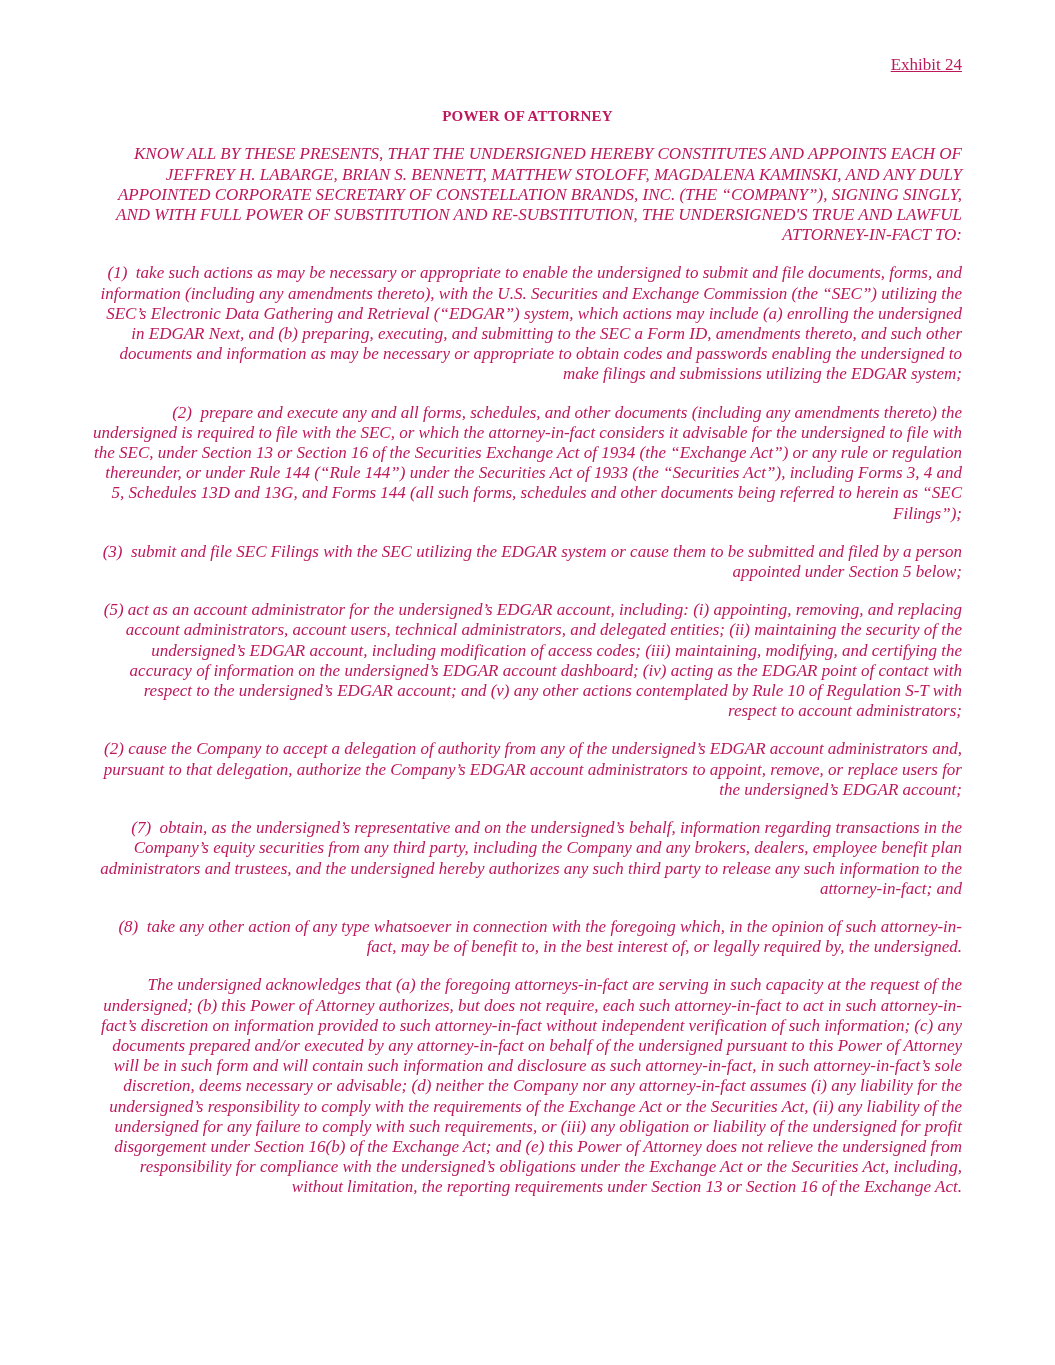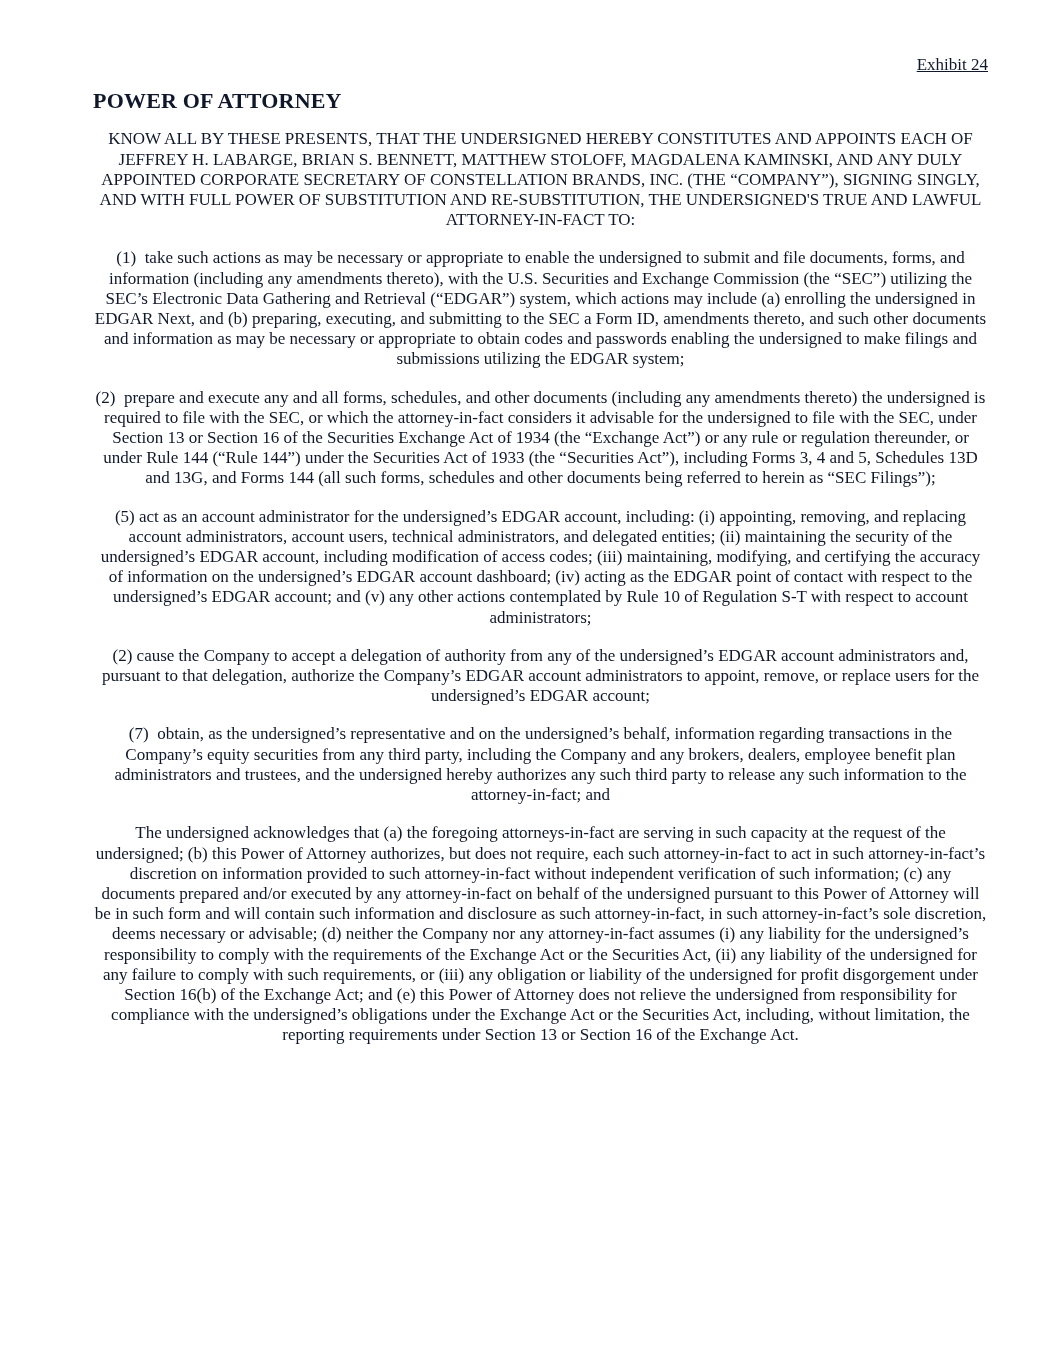--- a/index.html
+++ b/index.html
@@ -7,68 +7,71 @@
     padding: 0;
     background: #ffffff;
   }
   .page {
     position: relative;
     width: 1055px;
     height: 1365px;
     margin: 0 auto;
     background: #ffffff;
     box-sizing: border-box;
-    padding: 55px 67px 60px 93px;
+    padding: 55px 93px 60px 93px;
     font-family: "Liberation Serif", "DejaVu Serif", serif;
     font-size: 17px;
     line-height: 20.2px;
-    color: #0f172a;
+    color: #be185d;
     overflow: hidden;
   }
   .exhibit-line {
     text-align: right;
   }
   .exhibit-label {
     text-decoration: underline;
   }
   .doc-title {
-    margin: 16px 0 0 0;
-    font-size: 22px;
+    margin: 31px 0 0 0;
+    font-size: 15px;
     line-height: 20.2px;
     font-weight: bold;
-    text-align: left;
+    text-align: center;
     letter-spacing: 0.2px;
   }
   p.para {
     margin: 18px 0 0 0;
-    text-align: center;
+    text-align: right;
     white-space: pre-wrap;
+    font-style: italic;
   }
 </style>
 </head>
 <body>
 
 <div class="page">
 
   <div class="exhibit-line">
     <span class="exhibit-label">Exhibit 24</span>
   </div>
 
   <h1 class="doc-title">POWER OF ATTORNEY</h1>
 
   <p class="para">KNOW ALL BY THESE PRESENTS, THAT THE UNDERSIGNED HEREBY CONSTITUTES AND APPOINTS EACH OF JEFFREY H. LABARGE, BRIAN S. BENNETT, MATTHEW STOLOFF, MAGDALENA KAMINSKI, AND ANY DULY APPOINTED CORPORATE SECRETARY OF CONSTELLATION BRANDS, INC. (THE “COMPANY”), SIGNING SINGLY, AND WITH FULL POWER OF SUBSTITUTION AND RE-SUBSTITUTION, THE UNDERSIGNED'S TRUE AND LAWFUL ATTORNEY-IN-FACT TO:</p>
 
   <p class="para">(1)  take such actions as may be necessary or appropriate to enable the undersigned to submit and file documents, forms, and information (including any amendments thereto), with the U.S. Securities and Exchange Commission (the “SEC”) utilizing the SEC’s Electronic Data Gathering and Retrieval (“EDGAR”) system, which actions may include (a) enrolling the undersigned in EDGAR Next, and (b) preparing, executing, and submitting to the SEC a Form ID, amendments thereto, and such other documents and information as may be necessary or appropriate to obtain codes and passwords enabling the undersigned to make filings and submissions utilizing the EDGAR system;</p>
 
   <p class="para">(2)  prepare and execute any and all forms, schedules, and other documents (including any amendments thereto) the undersigned is required to file with the SEC, or which the attorney-in-fact considers it advisable for the undersigned to file with the SEC, under Section 13 or Section 16 of the Securities Exchange Act of 1934 (the “Exchange Act”) or any rule or regulation thereunder, or under Rule 144 (“Rule 144”) under the Securities Act of 1933 (the “Securities Act”), including Forms 3, 4 and 5, Schedules 13D and 13G, and Forms 144 (all such forms, schedules and other documents being referred to herein as “SEC Filings”);</p>
 
+  <p class="para">(3)  submit and file SEC Filings with the SEC utilizing the EDGAR system or cause them to be submitted and filed by a person appointed under Section 5 below;</p>
 
 
   <p class="para">(5) act as an account administrator for the undersigned’s EDGAR account, including: (i) appointing, removing, and replacing account administrators, account users, technical administrators, and delegated entities; (ii) maintaining the security of the undersigned’s EDGAR account, including modification of access codes; (iii) maintaining, modifying, and certifying the accuracy of information on the undersigned’s EDGAR account dashboard; (iv) acting as the EDGAR point of contact with respect to the undersigned’s EDGAR account; and (v) any other actions contemplated by Rule 10 of Regulation S-T with respect to account administrators;</p>
 
   <p class="para">(2) cause the Company to accept a delegation of authority from any of the undersigned’s EDGAR account administrators and, pursuant to that delegation, authorize the Company’s EDGAR account administrators to appoint, remove, or replace users for the undersigned’s EDGAR account;</p>
 
   <p class="para">(7)  obtain, as the undersigned’s representative and on the undersigned’s behalf, information regarding transactions in the Company’s equity securities from any third party, including the Company and any brokers, dealers, employee benefit plan administrators and trustees, and the undersigned hereby authorizes any such third party to release any such information to the attorney-in-fact; and</p>
 
+  <p class="para">(8)  take any other action of any type whatsoever in connection with the foregoing which, in the opinion of such attorney-in-fact, may be of benefit to, in the best interest of, or legally required by, the undersigned.</p>
 
   <p class="para">The undersigned acknowledges that (a) the foregoing attorneys-in-fact are serving in such capacity at the request of the undersigned; (b) this Power of Attorney authorizes, but does not require, each such attorney-in-fact to act in such attorney-in-fact’s discretion on information provided to such attorney-in-fact without independent verification of such information; (c) any documents prepared and/or executed by any attorney-in-fact on behalf of the undersigned pursuant to this Power of Attorney will be in such form and will contain such information and disclosure as such attorney-in-fact, in such attorney-in-fact’s sole discretion, deems necessary or advisable; (d) neither the Company nor any attorney-in-fact assumes (i) any liability for the undersigned’s responsibility to comply with the requirements of the Exchange Act or the Securities Act, (ii) any liability of the undersigned for any failure to comply with such requirements, or (iii) any obligation or liability of the undersigned for profit disgorgement under Section 16(b) of the Exchange Act; and (e) this Power of Attorney does not relieve the undersigned from responsibility for compliance with the undersigned’s obligations under the Exchange Act or the Securities Act, including, without limitation, the reporting requirements under Section 13 or Section 16 of the Exchange Act.</p>
 
 </div>
 
 </body></html>

